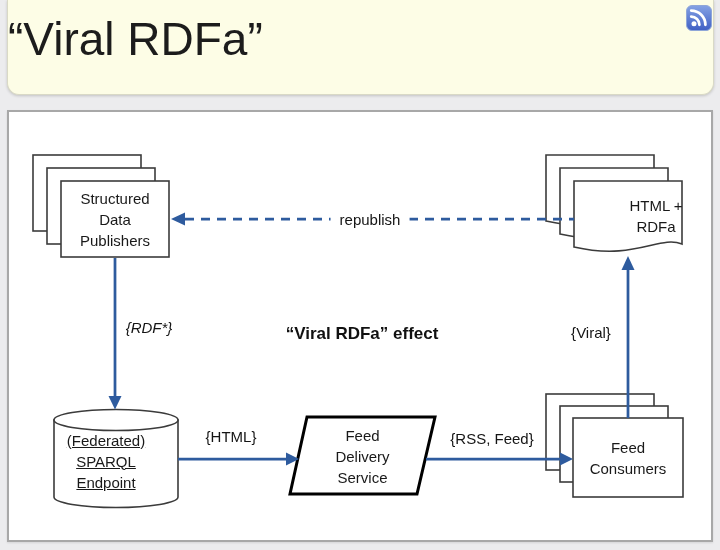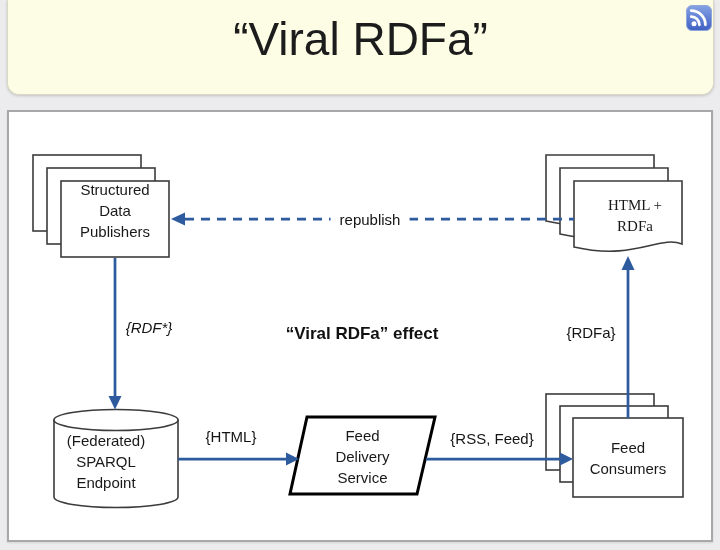--- a/index.html
+++ b/index.html
@@ -3,21 +3,21 @@
 <meta charset="utf-8">
 <style>
   html,body{margin:0;padding:0;}
   body{font-family:"Liberation Sans","DejaVu Sans",sans-serif;}
   .screen{position:relative;width:720px;height:550px;background:#ececee;overflow:hidden;}
 
   
   .banner{position:absolute;left:7px;top:0;width:707px;height:95px;box-sizing:border-box;
     background:#fdfde6;border:1px solid #d9d9c6;border-top:none;
     border-radius:0 0 12px 12px;box-shadow:0 1px 3px rgba(0,0,0,.18);}
-  .banner-title{position:absolute;left:0;right:0;top:10px;text-align:center;
+  .banner-title{position:absolute;left:0;right:0;top:10px;text-align:left;
     font-size:46px;line-height:58px;color:#1c1c1c;letter-spacing:0px;}
 
   
   .rss{position:absolute;left:686px;top:5px;width:26px;height:26px;cursor:pointer;}
 
   
   .panel{position:absolute;left:7px;top:110px;width:702px;height:428px;
     background:#ffffff;border:2px solid #a8a8a8;box-shadow:0 1px 2px rgba(0,0,0,.10);}
   .canvas{position:absolute;left:0;top:0;}
 
@@ -92,43 +92,43 @@
         <polygon points="277,340.5 277,353.5 290,347" stroke="none"></polygon>
 
         <line x1="417" y1="347" x2="551" y2="347"></line>
         <polygon points="551,340.5 551,353.5 564,347" stroke="none"></polygon>
 
         <line x1="619" y1="306" x2="619" y2="158"></line>
         <polygon points="612.5,158 625.5,158 619,144" stroke="none"></polygon>
       </g>
     </svg>
 
-    <div class="node-label" style="left:52px;top:60px;width:108px;height:76px;">Structured
+    <div class="node-label" style="left:52px;top:69px;width:108px;height:76px;">Structured
 Data
 Publishers</div>
 
-    <div class="node-label" style="left:578px;top:76px;width:96px;height:56px;font-family:Liberation Serif, serif;">HTML +
+    <div class="node-label" style="left:599px;top:76px;width:96px;height:56px;">HTML +
 RDFa</div>
 
-    <div class="node-label" style="left:45px;top:315px;width:104px;height:68px;">(Federated)
+    <div class="node-label" style="left:45px;top:315px;width:104px;height:68px;text-decoration:underline;">(Federated)
 SPARQL
 Endpoint</div>
 
     <div class="node-label" style="left:281px;top:310px;width:145px;height:68px;">Feed
 Delivery
 Service</div>
 
     <div class="node-label" style="left:564px;top:306px;width:110px;height:79px;">Feed
 Consumers</div>
 
     <div class="edge-label republish-label" style="left:361px;top:107px;">republish</div>
 
     <div class="edge-label" style="left:140px;top:215px;font-style:italic;">{RDF*}</div>
 
-    <div class="edge-label" style="left:582px;top:220px;">{RDFa}</div>
+    <div class="edge-label" style="left:582px;top:220px;">{Viral}</div>
 
     <div class="edge-label" style="left:222px;top:324px;">{HTML}</div>
 
     <div class="edge-label" style="left:483px;top:326px;">{RSS, Feed}</div>
 
     <div class="edge-label caption-label" style="left:353px;top:222px;">“Viral RDFa” effect</div>
   </div>
 
 </div>
 

